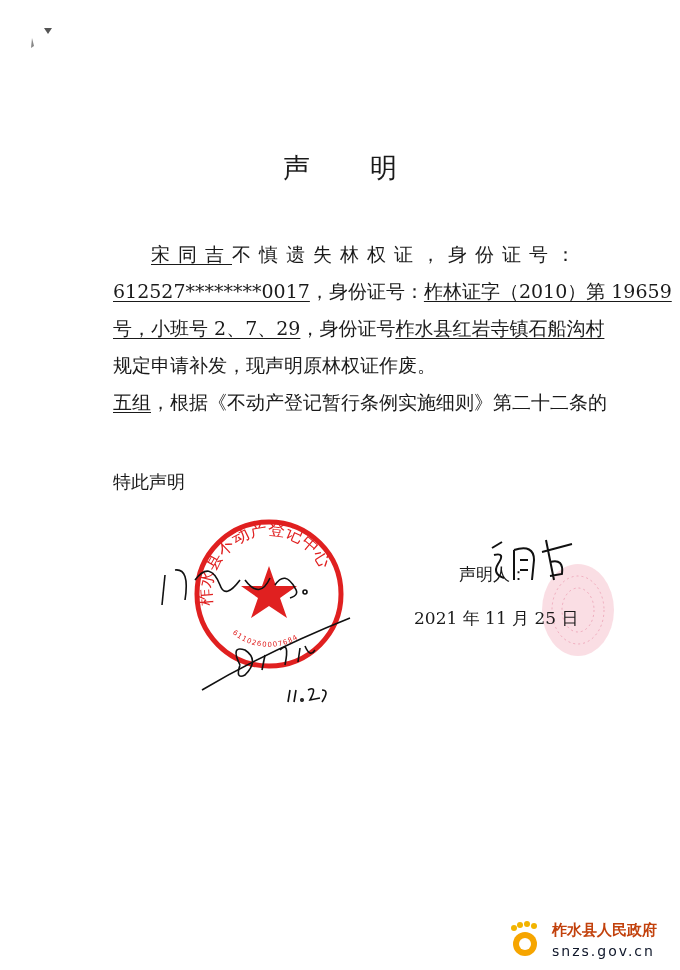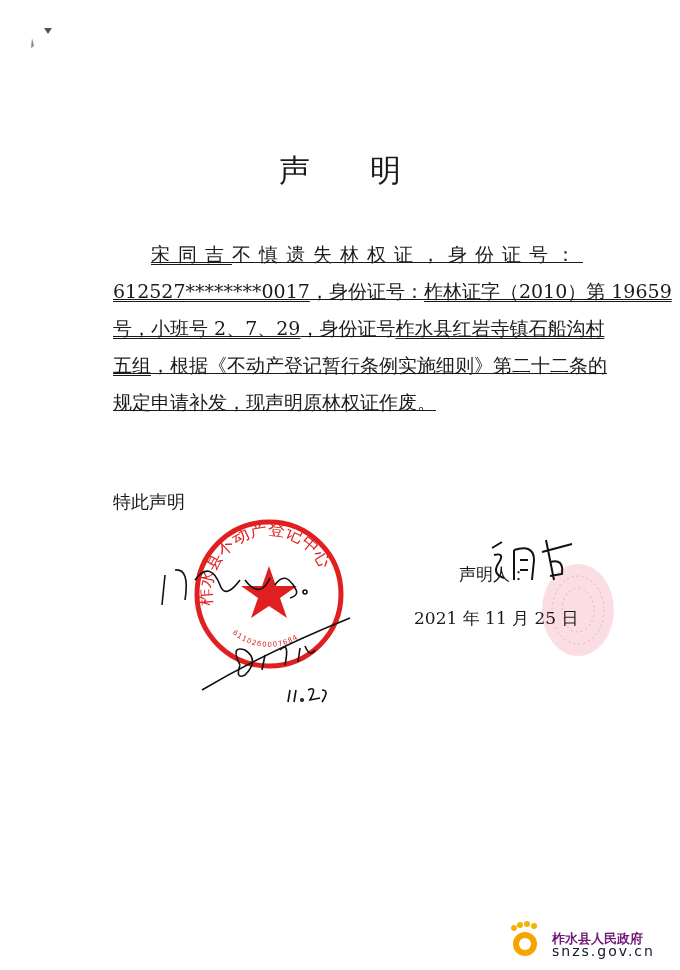--- a/index.html
+++ b/index.html
@@ -1,51 +1,51 @@
 <!DOCTYPE html>
 <html><head>
 <meta charset="utf-8">
 <style>
   html, body { margin:0; padding:0; }
   body { width:680px; height:970px; background:#ffffff; position:relative; overflow:hidden;
          font-family:"DejaVu Serif","Liberation Serif",serif; color:#1a1a1a; }
   .abs { position:absolute; }
   .corner-mark { left:28px; top:28px; width:30px; height:30px; }
-  .title { left:0; width:680px; top:150px; text-align:center; font-size:31px; letter-spacing:60px; padding-left:60px; box-sizing:border-box; }
+  .title { left:0; width:680px; top:150px; text-align:center; font-size:27px; letter-spacing:60px; padding-left:60px; box-sizing:border-box; }
   .body-text { left:113px; width:497px; top:236px; font-size:19px; line-height:37px; text-align:justify; }
-  .body-text .line { display:block; white-space:nowrap;text-decoration:underline; }
+  .body-text .line { display:block; white-space:nowrap; }
   .u { text-decoration:underline; text-underline-offset:3px; }
   .sp { letter-spacing:8px; }
-  .closing { left:113px; top:470px; font-size:18px;margin-top:20px; }
+  .closing { left:113px; top:470px; font-size:18px; }
   .stamp { left:193px; top:518px; width:152px; height:152px; }
   .hand-sig { left:150px; top:540px; width:220px; height:170px; }
   .declarer { left:422px; top:563px; font-size:17px;margin-left:37px; }
   .declarer-sig { left:484px; top:530px; width:100px; height:60px; }
   .fingerprint { left:538px; top:560px; width:80px; height:100px; }
   .date { left:414px; top:607px; font-size:17px;text-align:right; }
-  .logo-text-cn { left:552px; top:921px; font-size:13px; font-weight:bold; color:#701a75; font-family:"DejaVu Serif",serif;margin-top:9px; }
+  .logo-text-cn { left:552px; top:921px; font-size:15px; font-weight:bold; color:#c2410c; font-family:"DejaVu Serif",serif; }
   .logo-text-url { left:552px; top:943px; font-size:14px; color:#0f172a; letter-spacing:2px; font-family:"DejaVu Sans",sans-serif; }
   .logo-icon { left:508px; top:920px; width:34px; height:38px; }
 </style>
 </head>
 <body>
 
 <svg class="abs corner-mark" viewBox="0 0 30 30">
   <path d="M16 0 L24 0 L20 6 Z" fill="#555"></path>
   <path d="M4 10 L6 18 L3 20 Z" fill="#888"></path>
 </svg>
 
 <div class="abs title">声明</div>
 
 <div class="abs body-text">
   <span class="line"><span style="display:inline-block;width:38px"></span><span class="u sp">宋同吉</span><span class="sp">不慎遗失林权证，身份证号：</span></span>
   <span class="line"><span class="u">612527********0017</span><span>，身份证号：</span><span class="u">柞林证字（2010）第 19659</span></span>
   <span class="line"><span class="u">号，小班号 2、7、29</span><span>，身份证号</span><span class="u">柞水县红岩寺镇石船沟村</span></span>
+  <span class="line">规定申请补发，现声明原林权证作废。</span>
   <span class="line"><span class="u">五组</span><span>，根据《不动产登记暂行条例实施细则》第二十二条的</span></span>
-  <span class="line">规定申请补发，现声明原林权证作废。</span>
 </div>
 
 <div class="abs closing">特此声明</div>
 
 <svg class="abs stamp" viewBox="0 0 152 152">
   <circle cx="76" cy="76" r="72" fill="none" stroke="#e02020" stroke-width="5"></circle>
   <defs>
       <path id="arc" d="M22 96 A58 58 0 1 1 130 96"></path>
       <path id="arc2" d="M34 110 A56 56 0 0 0 118 110"></path>
     </defs>

